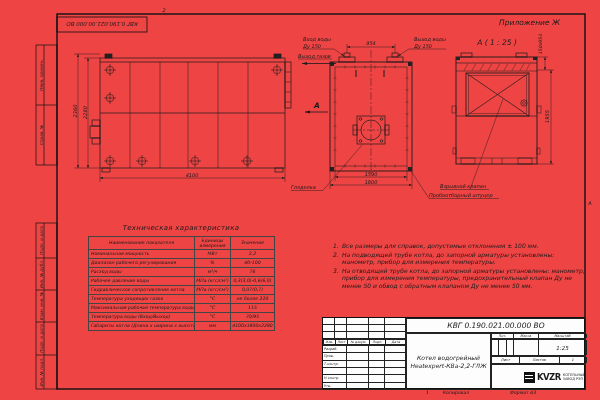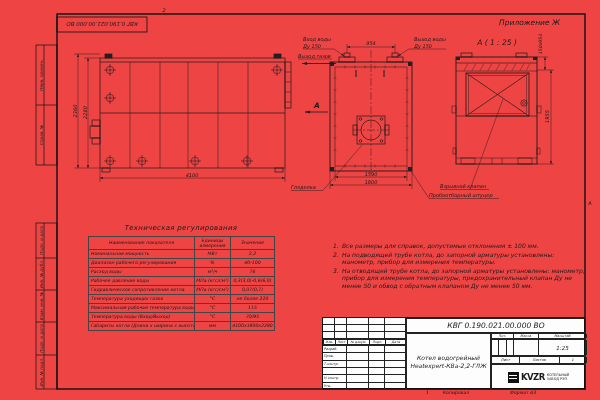--- a/index.html
+++ b/index.html
@@ -42,21 +42,21 @@
            display:flex;align-items:center;padding-left:1px;overflow:hidden;white-space:nowrap;}
   #tb-doc{left:83px;top:0;width:180px;height:15px;font-size:7.5px;}
   #tb-name{left:83px;top:15px;width:85px;height:57px;flex-direction:column;font-size:6px;line-height:7.5px;}
   #tb-lith{left:168px;top:15px;width:95px;height:6px;display:grid;grid-template-columns:22px 25px 48px;font-size:3.4px;}
   #tb-lith div{border-right:0.5px solid #222;display:flex;align-items:center;justify-content:center;}
   #tb-litv{left:168px;top:21px;width:95px;height:17px;display:grid;grid-template-columns:7.3px 7.3px 7.4px 25px 48px;}
   #tb-litv div{border-right:0.5px solid #222;}
   #tb-litv .sc{display:flex;align-items:center;justify-content:center;font-size:5.5px;}
   #tb-list{left:168px;top:38px;width:95px;height:8px;display:grid;grid-template-columns:28px 40px 27px;font-size:3.6px;}
   #tb-list div{border-right:0.5px solid #222;display:flex;align-items:center;justify-content:center;}
-  #tb-co{left:168px;top:46px;width:95px;height:26px;display:flex;align-items:center;justify-content:center;gap:2px;}
+  #tb-co{left:168px;top:46px;width:95px;height:26px;display:flex;align-items:center;justify-content:flex-end;gap:2px;}
   #logo-square{width:11px;height:11px;background:#111;display:flex;flex-direction:column;justify-content:center;gap:1.5px;padding:0 1.5px;}
   #logo-square i{display:block;height:1px;background:#fff;}
   #logo-abbr{font-style:normal;font-weight:bold;font-size:8.5px;letter-spacing:-.5px;}
   #logo-lines{display:flex;flex-direction:column;font-style:normal;font-size:3.4px;line-height:4px;}
   
   .foot{position:absolute;top:390px;font-size:4.6px;font-style:italic;}
 </style>
 </head>
 <body>
 
@@ -252,21 +252,21 @@
     <polyline points="503,99 470,189.5"></polyline>
     <line x1="440" y1="189.5" x2="489" y2="189.5"></line>
   </g>
   <text class="t" font-size="7.5" text-anchor="middle" x="497" y="45">А ( 1 : 25 )</text>
   <text class="t" font-size="4.6" text-anchor="middle" x="542" y="46" transform="rotate(-90 541 45)">150х954</text>
   <text class="t" font-size="5" text-anchor="middle" x="548.5" y="118" transform="rotate(-90 548 117)">1955</text>
   <text class="t" font-size="5" x="440" y="188">Взрывной клапан</text>
 </svg>
 
   <div id="tech">
-    <div class="title">Техническая регулирования</div>
+    <div class="title">Техническая характеристика</div>
     <table>
       <colgroup>
           <col style="width:106px">
           <col style="width:36px">
           <col style="width:44px">
         </colgroup>
       <tbody>
           <tr>
         <th>Наименование показателя</th>
         <th>Единицы измерения</th>

